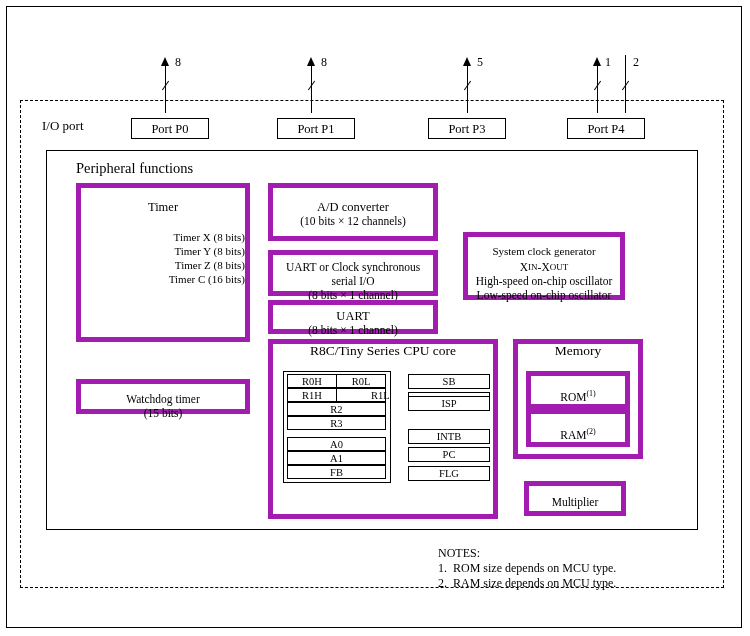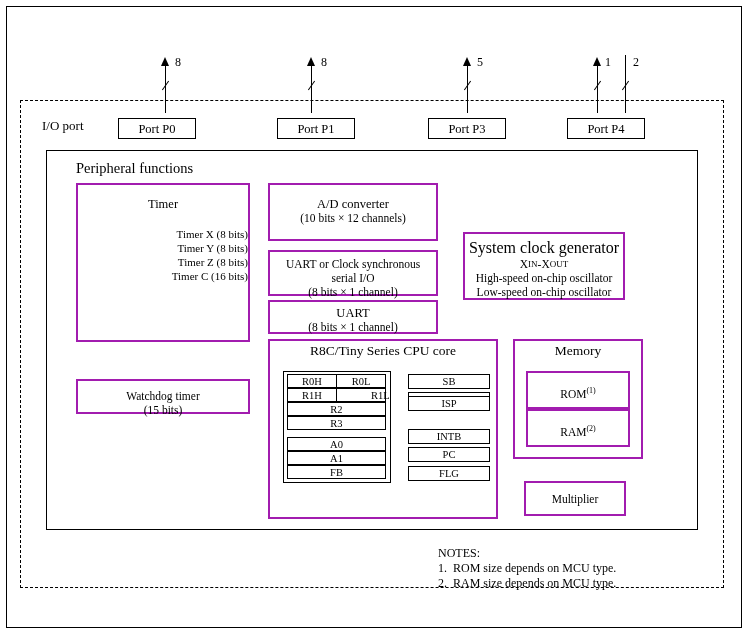--- a/index.html
+++ b/index.html
@@ -47,21 +47,21 @@
   .port-box {
     position: absolute;
     border: 1px solid #000;
     background: #fff;
     text-align: center;
     font-size: 12.5px;
     line-height: 20px;
     height: 21px;
     box-sizing: border-box;
   }
-  #port-p0 { left: 118px; top: 118px; width: 78px; }
+  #port-p0 { left: 131px; top: 118px; width: 78px; }
   #port-p1 { left: 277px; top: 118px; width: 78px; }
   #port-p3 { left: 428px; top: 118px; width: 78px; }
   #port-p4 { left: 567px; top: 118px; width: 78px; }
 
   
   .arrow-group { position: absolute; }
   .arrow-line {
     position: absolute;
     width: 0;
     border-left: 1px solid #000;
@@ -102,21 +102,21 @@
   }
   .peripheral-title {
     position: absolute;
     left: 76px;
     top: 160px;
     font-size: 14.5px;
   }
 
   .box {
     position: absolute;
-    border: 2px solid #a21caf;
+    border: 5px solid #a21caf;
     background: #fff;
     box-sizing: border-box;
     text-align: center;
     font-size: 11.5px;
     line-height: 14px;
   }
   .box .t { display: block; }
 
   
   #timer-box {
@@ -157,21 +157,21 @@
     left: 268px; top: 300px; width: 170px; height: 34px;
     padding-top: 4px;
   }
   #uart-box .hdr { font-size: 12.5px; }
 
   
   #clock-box {
     left: 463px; top: 232px; width: 162px; height: 68px;
     padding-top: 7px;
   }
-  #clock-box .hdr { font-size: 16px; margin-bottom: 2px; }
+  #clock-box .hdr { font-size: 11px; margin-bottom: 2px; }
   .smallcap { font-size: 9px; vertical-align: 1px; }
 
   
   #cpu-box {
     left: 268px; top: 339px; width: 230px; height: 180px;
   }
   .cpu-title {
     position: absolute;
     left: 268px; top: 343px; width: 230px;
     text-align: center;

